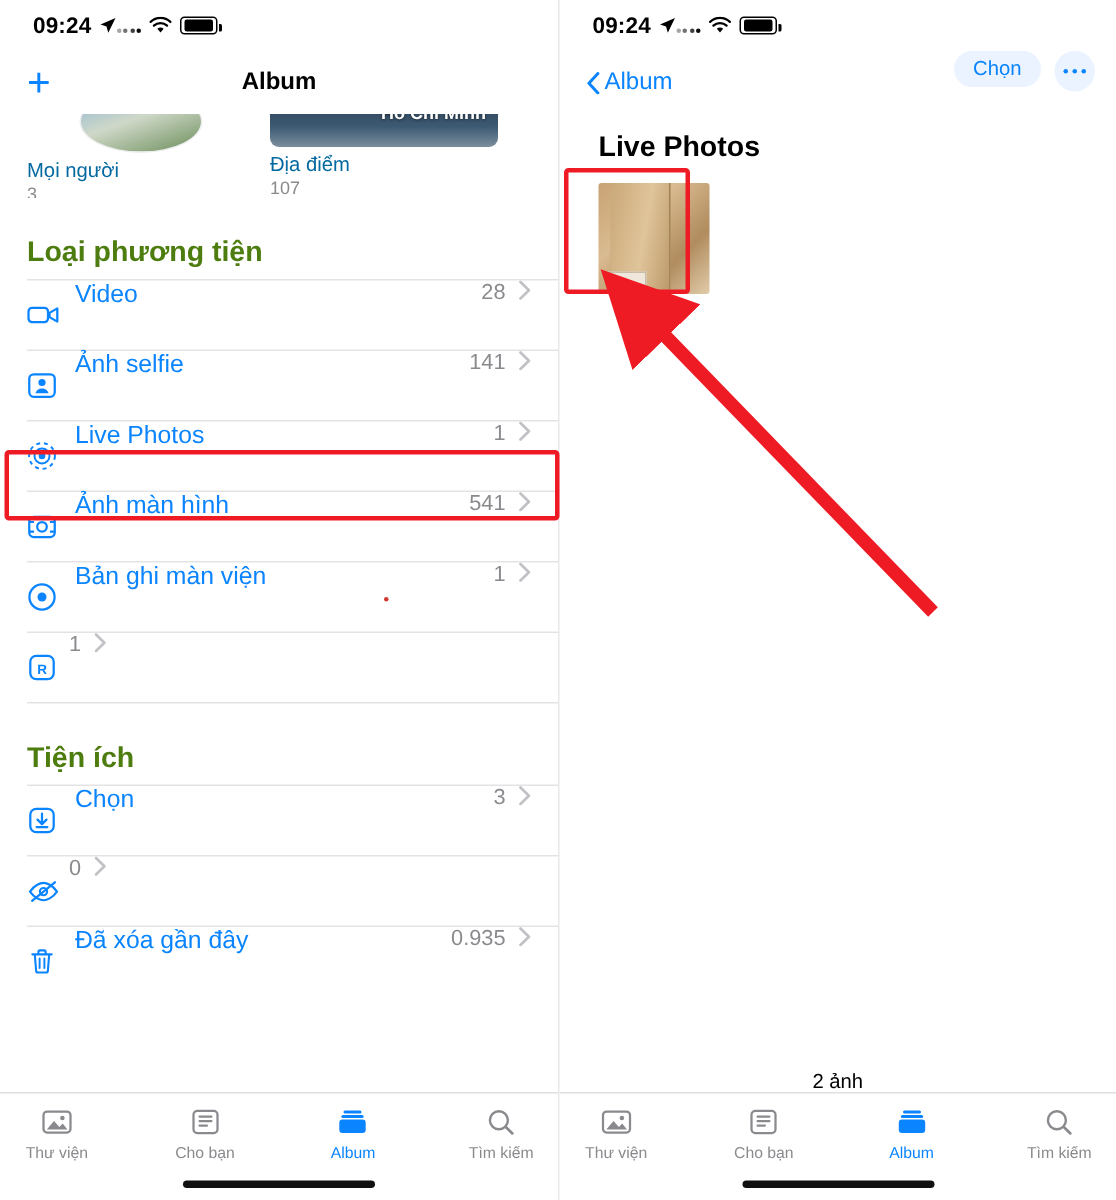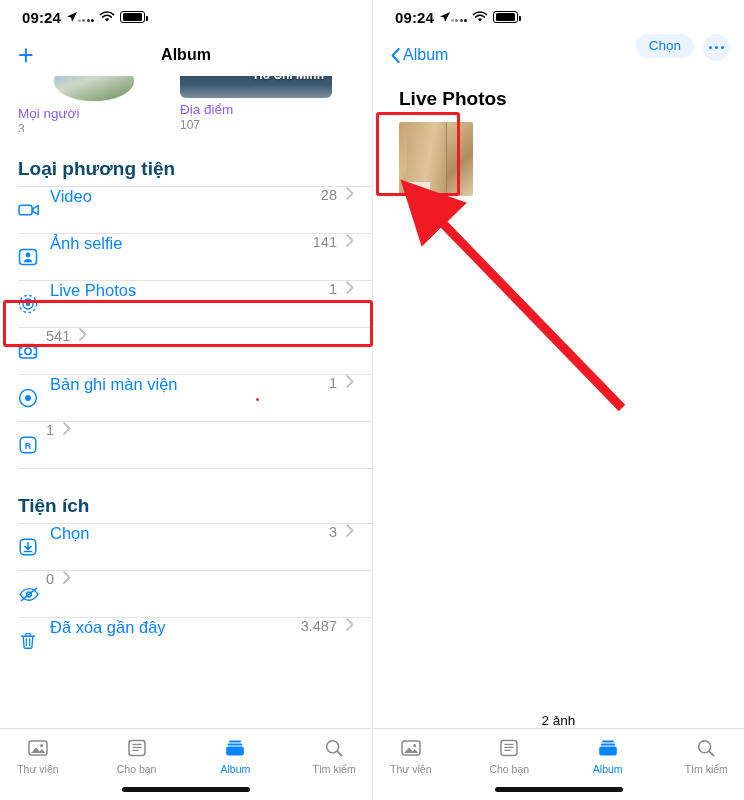--- a/index.html
+++ b/index.html
@@ -71,25 +71,25 @@
     border: 1px solid #eee;
   }
   .album-thumb.place {
     background: linear-gradient(180deg,#2c3e50 0%,#3d5a73 60%,#7b8e9e 100%);
     width: 100%; height: 34px; margin-top: -12px; border-radius: 6px;
   }
   .place-label {
     position: absolute; right: 8px; top: 4px; color: #fff; font-size: 12px; font-weight: 600;
     text-shadow: 0 1px 2px rgba(0,0,0,.5);
   }
-  .album-name { font-size: 13.5px; color: #8b5cf6; margin-top: 4px; }
+  .album-name { font-size: 13.5px; color: #0369a1; margin-top: 4px; }
   .album-count { font-size: 12px; color: #8a8a8e; margin-top: 1px; }
 
   .section-title {
-    font-size: 19px; font-weight: 700; color: #0c4a6e; padding: 0 18px; margin-top: 26px; margin-bottom: 6px;
+    font-size: 19px; font-weight: 700; color: #4d7c0f; padding: 0 18px; margin-top: 26px; margin-bottom: 6px;
   }
   .divider { height: 1px; background: #e3e3e5; margin-left: 18px; }
 
   .row {
     display: flex; height: 46px; padding: 0 18px; position: relative;
   }
   .row .ico { width: 28px; display: flex; align-items: center; justify-content: flex-start; }
   .row .label { font-size: 16.5px; color: #0a84ff; flex: 1; margin-left: 4px; }
   .row .count { font-size: 14.5px; color: #8a8a8e; margin-right: 9px; }
   .chev-right { width: 8px; height: 13px; display: block; }
@@ -248,20 +248,21 @@
       <div class="divider"></div>
 
       <div class="row">
         <span class="ico">
           <svg viewBox="0 0 20 18" width="20" height="18">
               <rect x="1.5" y="2.5" width="17" height="13.5" rx="3" stroke="#0a84ff" stroke-width="1.5" fill="none"></rect>
               <circle cx="10" cy="9.2" r="3.2" stroke="#0a84ff" stroke-width="1.5" fill="none"></circle>
               <path d="M1.5 6 h3.2 M15.3 6 h3.2 M1.5 12.4 h3.2 M15.3 12.4 h3.2" stroke="#0a84ff" stroke-width="1.4"></path>
             </svg>
         </span>
+        <span class="label">Ảnh màn hình</span>
         <span class="count">541</span>
         <span class="chev-right">
             <svg viewBox="0 0 8 13" width="8" height="13">
               <path d="M1 1 L6.6 6.5 L1 12" stroke="#c2c2c6" stroke-width="1.8" fill="none" stroke-linecap="round" stroke-linejoin="round"></path>
             </svg>
           </span>
       </div>
       <div class="divider"></div>
 
       <div class="row">
@@ -338,21 +339,21 @@
       <div class="row">
         <span class="ico">
           <svg viewBox="0 0 20 20" width="20" height="20">
               <path d="M3.6 5.2 h12.8" stroke="#0a84ff" stroke-width="1.5" stroke-linecap="round"></path>
               <path d="M7.6 5.2 V3.6 a1 1 0 0 1 1-1 h2.8 a1 1 0 0 1 1 1 V5.2" stroke="#0a84ff" stroke-width="1.4" fill="none"></path>
               <path d="M5.2 5.2 L6.1 16.2 a1.2 1.2 0 0 0 1.2 1.1 h5.4 a1.2 1.2 0 0 0 1.2-1.1 L14.8 5.2" stroke="#0a84ff" stroke-width="1.4" fill="none"></path>
               <path d="M8.4 8 v6.4 M11.6 8 v6.4" stroke="#0a84ff" stroke-width="1.3" stroke-linecap="round"></path>
             </svg>
         </span>
         <span class="label">Đã xóa gần đây</span>
-        <span class="count">3.487</span>
+        <span class="count">0.935</span>
         <span class="chev-right">
             <svg viewBox="0 0 8 13" width="8" height="13">
               <path d="M1 1 L6.6 6.5 L1 12" stroke="#c2c2c6" stroke-width="1.8" fill="none" stroke-linecap="round" stroke-linejoin="round"></path>
             </svg>
           </span>
       </div>
     </div>
 
     <div class="tabbar">
       <div class="tab">

